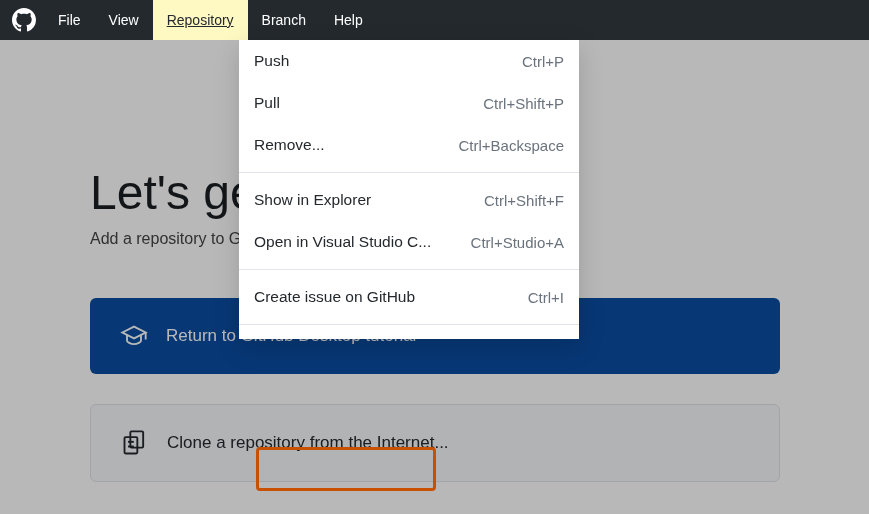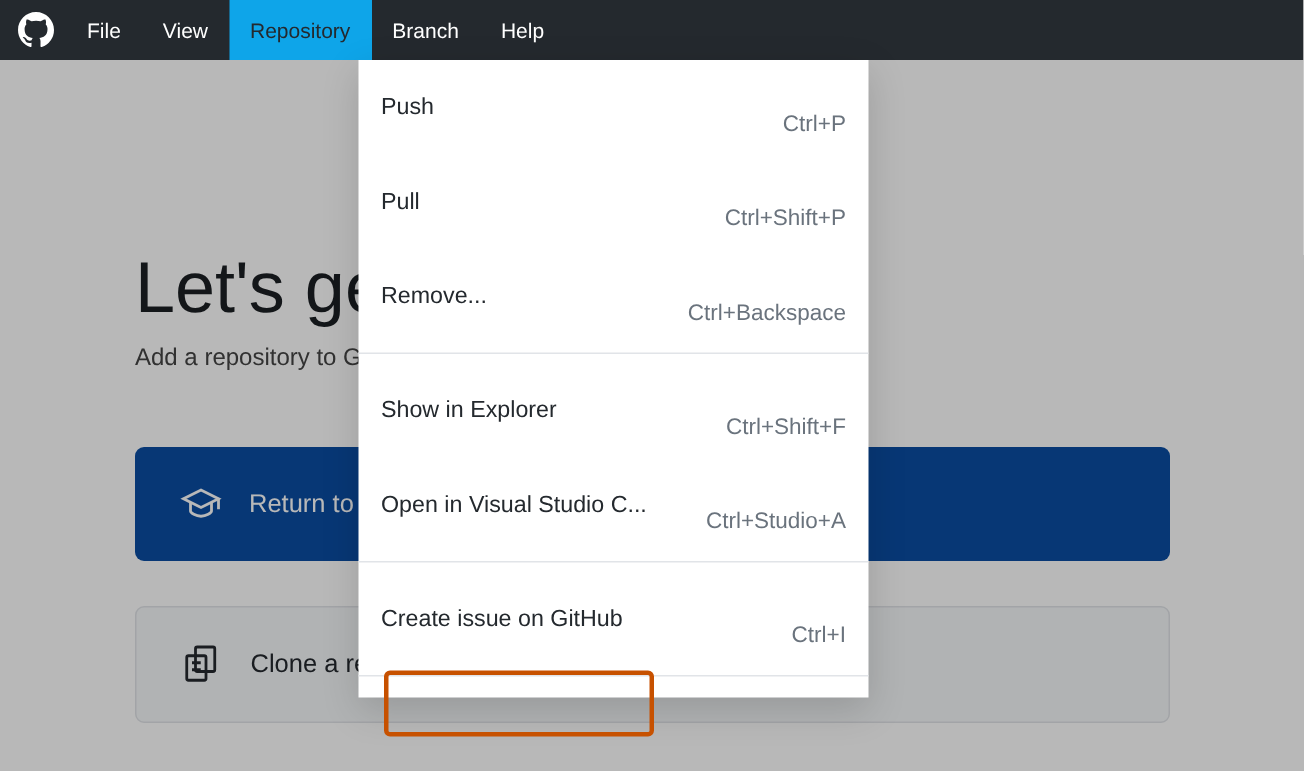--- a/index.html
+++ b/index.html
@@ -32,22 +32,23 @@
     .menu-item {
       color: #fff;
       padding: 0 14px;
       height: 40px;
       display: flex;
       align-items: center;
       font-size: 14px;
       white-space: nowrap;
     }
     .menu-item.active {
-      background: #0ea5e9;
+      background: #fef9c3;
       color: #24292e;
+      text-decoration: underline;
     }
     .content-area {
       padding: 125px 90px 0 90px;
     }
     .headline {
       font-size: 48px;
       font-weight: 300;
       color: #1b1f23;
       margin-bottom: 10px;
     }
@@ -117,21 +118,20 @@
       white-space: nowrap;
       overflow: hidden;
       text-overflow: ellipsis;
       max-width: 200px;
     }
     .dd-shortcut {
       color: #6a737d;
       font-size: 15px;
       white-space: nowrap;
       margin-left: 12px;
-      margin-top: 22px;
     }
     .dd-sep {
       height: 1px;
       background: #e1e4e8;
       margin: 6px 0;
     }
     .highlight-box {
       position: absolute;
       border: 3px solid #c75100;
       border-radius: 4px;

